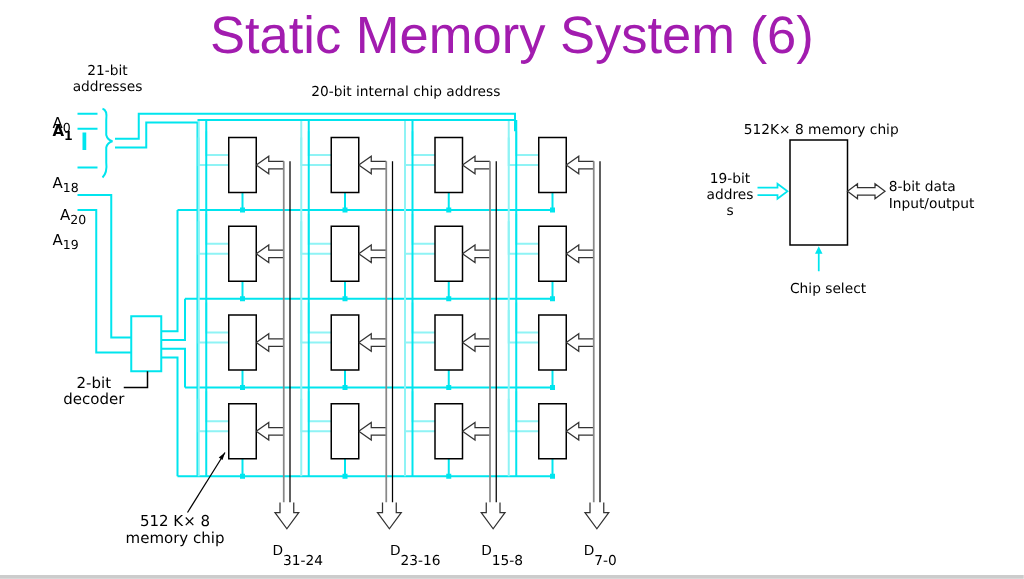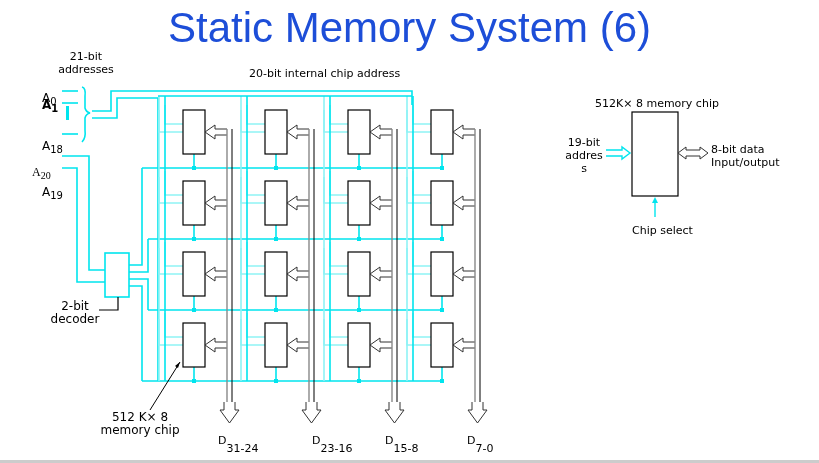--- a/index.html
+++ b/index.html
@@ -1,17 +1,17 @@
 <!DOCTYPE html>
 <html><head>
 <meta charset="utf-8">
 <style>
   html, body { margin: 0; padding: 0; background: #ffffff; }
   body { width: 819px; height: 463px; position: relative; overflow: hidden; font-family: "Liberation Sans", sans-serif; }
-  .title { position: absolute; left: 0; top: 4px; width: 819px; text-align: center; color: #1d4ed8; font-size: 42px; font-family: "Liberation Sans", sans-serif; }
+  .title { position: absolute; left: 0; top: 4px; width: 819px; text-align: center; color: #a21caf; font-size: 42px; font-family: "Liberation Sans", sans-serif; }
   .lbl { position: absolute; font-size: 11px; color: #000; font-family: "DejaVu Sans", sans-serif; white-space: nowrap; line-height: 13px; }
   .center { text-align: center; }
   svg#diagram { position: absolute; left: 0; top: 0; }
   .bottom-rule { position: absolute; left: 0; top: 460px; width: 819px; height: 3px; background: #cccccc; }
   sub.s { font-size: 10px; }
 </style>
 </head>
 <body>
 
 <div class="title">Static Memory System (6)</div>
@@ -173,21 +173,21 @@
 <div class="lbl center" style="left:58px; top:50px; width:56px;">
   <span>21-bit<br>addresses</span>
 </div>
 <div class="lbl" style="left:249px; top:67px;">20-bit internal chip address</div>
 
 <div id="addr-labels">
     <div class="lbl" style="left: 42px; top: 92px; font-size: 12px;">A<sub class="s">0</sub></div>
     <div class="lbl" style="left: 42px; top: 99px; font-size: 12px; font-weight: bold;">A<sub class="s">1</sub></div>
     <div class="lbl" style="left: 42px; top: 140px; font-size: 12px;">A<sub class="s">18</sub></div>
     <div class="lbl" style="left: 42px; top: 153px; font-size: 12px; margin-top: 33px;">A<sub class="s">19</sub></div>
-    <div class="lbl" style="left: 32px; top: 166px; font-size: 12px; font-family: Liberation Serif, serif;">A<sub class="s">20</sub></div>
+    <div class="lbl" style="left: 48px; top: 166px; font-size: 12px;">A<sub class="s">20</sub></div>
   </div>
 
 <div class="lbl center" style="left:50px; top:300px; width:50px; font-size:12px;">
   <span>2-bit<br>decoder</span>
 </div>
 
 <div class="lbl center" style="left:100px; top:411px; width:80px; font-size:12px;">
   <span>512 K× 8<br>memory chip</span>
 </div>
 

